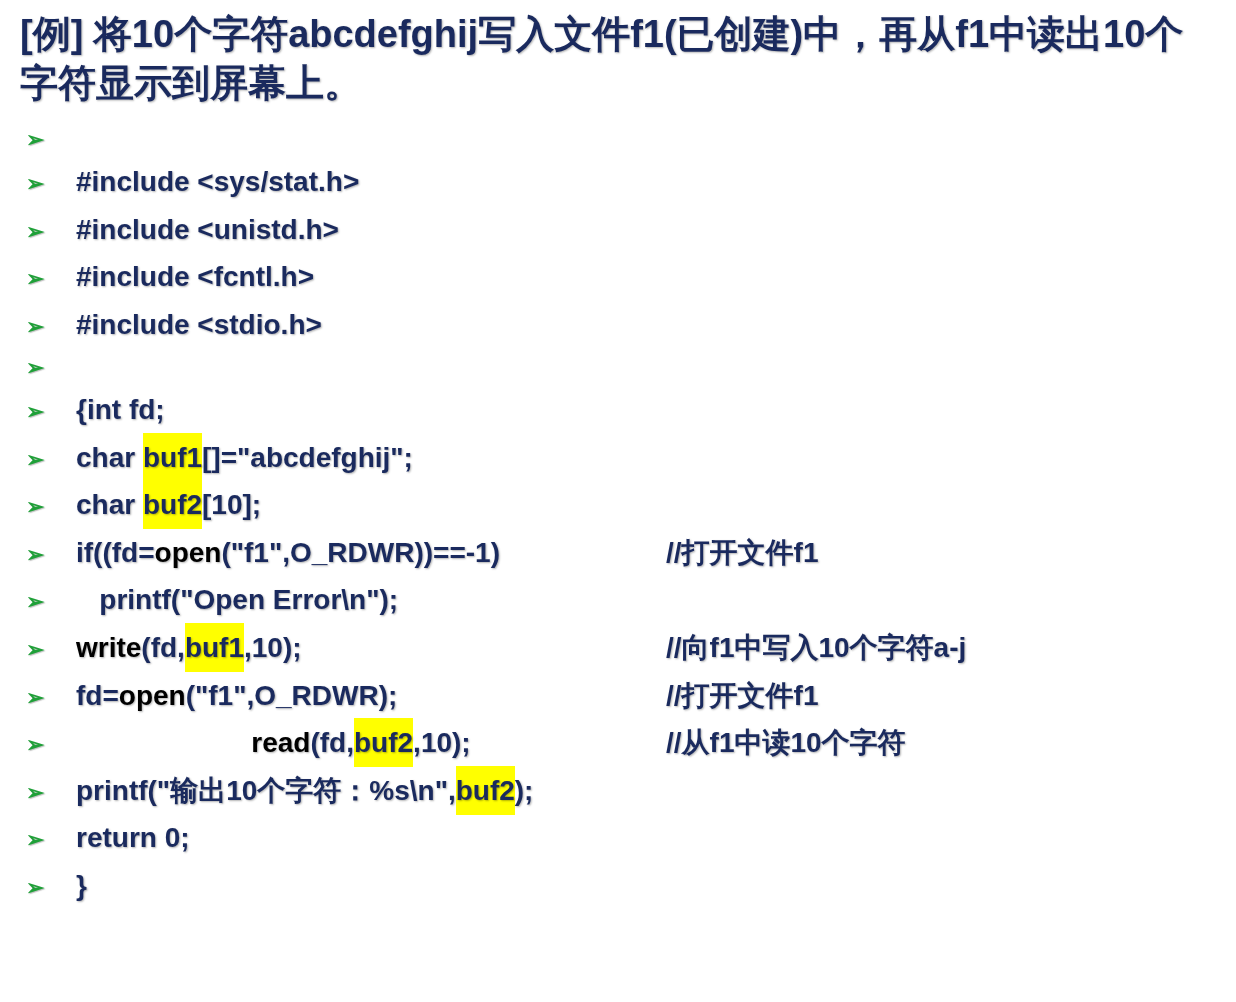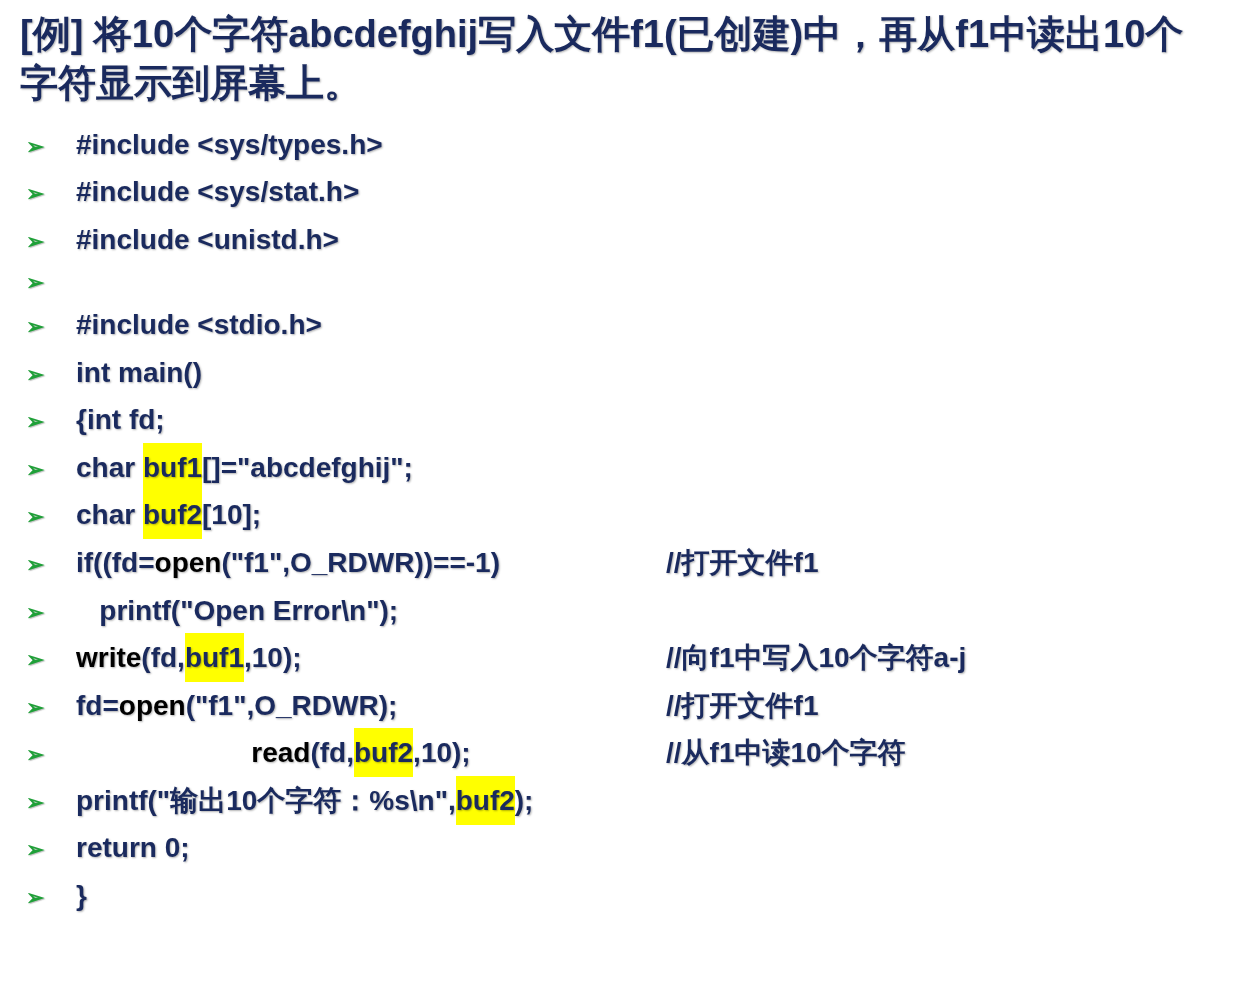--- a/index.html
+++ b/index.html
@@ -65,40 +65,39 @@
   }
 </style>
 </head>
 <body>
 
 <div class="title">[例] 将10个字符abcdefghij写入文件f1(已创建)中，再从f1中读出10个字符显示到屏幕上。</div>
 
 <ul class="code-list" id="code-list">
     <li class="code-line">
       <span class="bullet">➢</span>
-      <span class="content"><span>#include &lt;sys/types.h&gt;</span></span>
     </li>
     <li class="code-line">
       <span class="bullet">➢</span>
       <span class="content"><span>#include &lt;sys/stat.h&gt;</span></span>
     </li>
     <li class="code-line">
       <span class="bullet">➢</span>
       <span class="content"><span>#include &lt;unistd.h&gt;</span></span>
     </li>
     <li class="code-line">
       <span class="bullet">➢</span>
+      <span class="content"><span>#include &lt;fcntl.h&gt;</span></span>
     </li>
     <li class="code-line">
       <span class="bullet">➢</span>
       <span class="content"><span>#include &lt;stdio.h&gt;</span></span>
     </li>
     <li class="code-line">
       <span class="bullet">➢</span>
-      <span class="content"><span>int main()</span></span>
     </li>
     <li class="code-line">
       <span class="bullet">➢</span>
       <span class="content"><span>{int fd;</span></span>
     </li>
     <li class="code-line">
       <span class="bullet">➢</span>
       <span class="content"><span>char </span><span class="hl">buf1</span><span>[]="abcdefghij";</span></span>
     </li>
     <li class="code-line">

